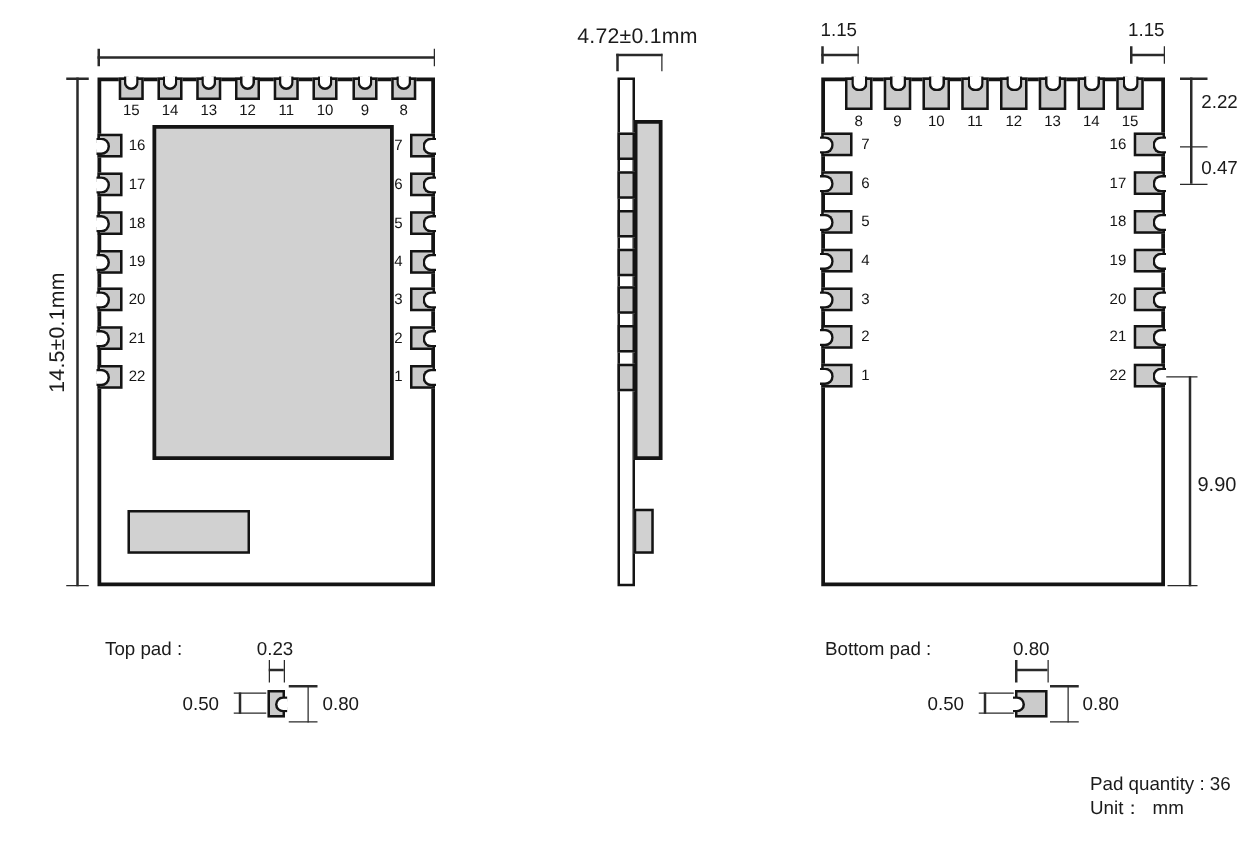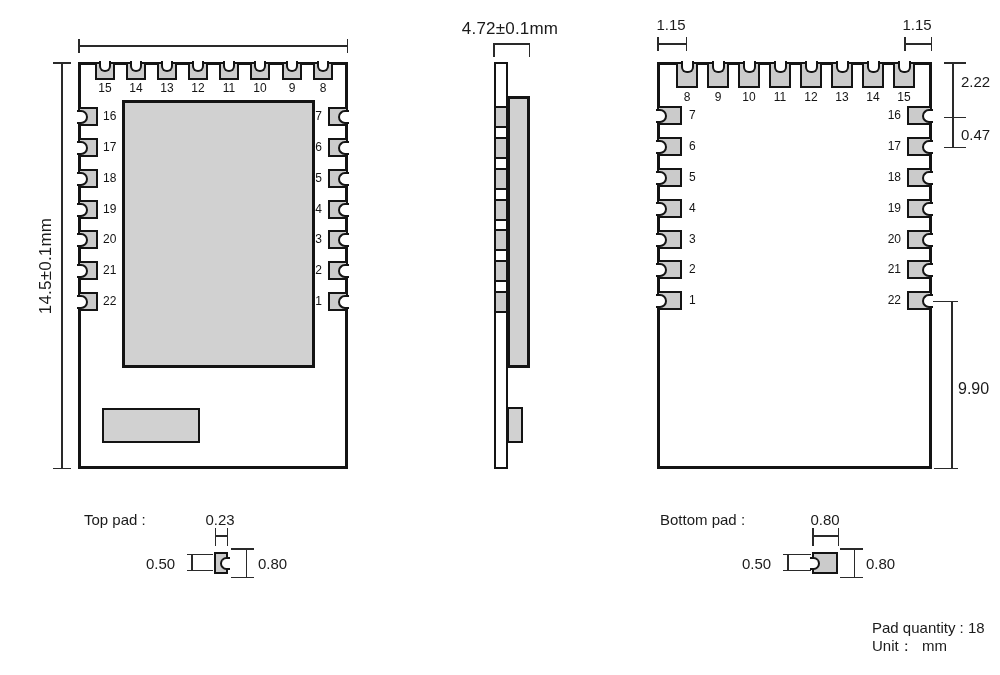--- a/index.html
+++ b/index.html
@@ -104,21 +104,21 @@
   <div class="vl" style="left:787px;top:553.5px;height:17px;"></div>
 
   <div class="pad" style="left:812px;top:552px;width:26px;height:22px;"></div>
   <div class="notch notch-left" style="left:810px;top:557px;width:10px;height:13px;"></div>
 
   <div class="vl" style="left:853.5px;top:548px;height:30px;"></div>
   <div class="hl" style="left:840px;top:548px;width:23px;"></div>
   <div class="hl" style="left:840px;top:576.5px;width:23px;"></div>
   <div class="t t15" style="left:866px;top:555px;">0.80</div>
 
-  <div class="t t15" style="left:872px;top:619px;">Pad quantity : 18</div>
+  <div class="t t15" style="left:872px;top:619px;">Pad quantity : 36</div>
   <div class="t t15 pre" style="left:872px;top:637px;">Unit：  mm</div>
 
 <div class="pad" style="left: 95px; top: 62px; width: 20px; height: 18px;"></div>
     <div class="notch notch-top" style="left: 99px; top: 61px; width: 12px; height: 11px;"></div>
     <div class="num" style="left: 92px; top: 81px; width: 26px; text-align: center;">15</div>
     <div class="pad" style="left: 126px; top: 62px; width: 20px; height: 18px;"></div>
     <div class="notch notch-top" style="left: 130px; top: 61px; width: 12px; height: 11px;"></div>
     <div class="num" style="left: 123px; top: 81px; width: 26px; text-align: center;">14</div>
     <div class="pad" style="left: 157px; top: 62px; width: 20px; height: 18px;"></div>
     <div class="notch notch-top" style="left: 161px; top: 61px; width: 12px; height: 11px;"></div>

